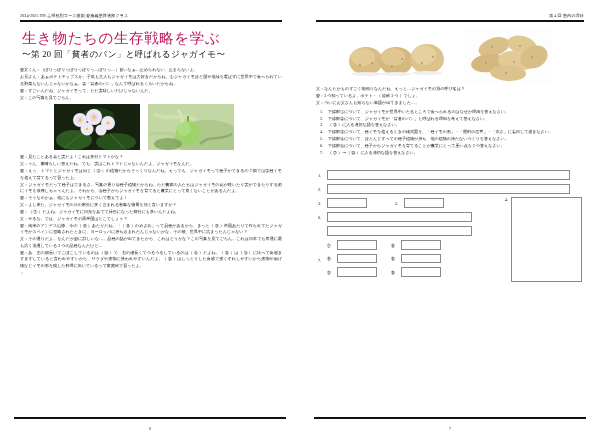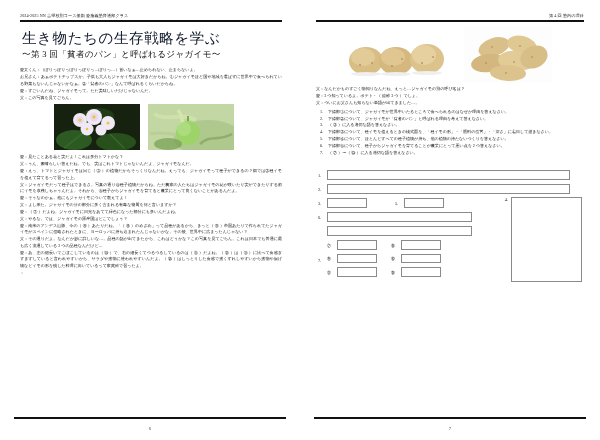--- a/index.html
+++ b/index.html
@@ -38,21 +38,21 @@
     border-top: 1.4px solid #111;
     border-bottom: 0.5px solid #111;
     height: 2.2px;
     margin-bottom: 5px;
   }
 
   
   .title {
     font-size: 14.5px;
     line-height: 1.25;
-    color: #0f172a;
+    color: #be185d;
     margin: 7px 0 2px 2px;
     letter-spacing: 0.6px;
     font-weight: normal;
   }
   .subtitle {
     font-size: 8.6px;
     color: #111;
     margin: 0 0 6px 2px;
     letter-spacing: 0.3px;
   }
@@ -157,21 +157,21 @@
 <body>
 
 <div class="spread">
 
   <div class="page page-left">
 
     <div class="hdr-line">2024-2025 NN 志望校別コース後期 慶應義塾普通部クラス</div>
     <div class="rule-double"></div>
 
     <h1 class="title">生き物たちの生存戦略を学ぶ</h1>
-    <div class="subtitle">〜第 3 回「貧者のパン」と呼ばれるジャガイモ〜</div>
+    <div class="subtitle">〜第 20 回「貧者のパン」と呼ばれるジャガイモ〜</div>
 
     <div class="dialogue">
       <div class="line">
         <span>慶太くん</span>：<span>（ぽりっぽりっぽりっぽりっ…ぽりっ…）旨いなぁ…止められない、止まらないよ。</span>
       </div>
       <div class="line">
         <span>お兄さん</span>：<span>あぁポテトチップスか。子供も大人もジャガイモは大好きだからね。①ジャガイモほど国や地域を選ばずに世界中で食べられている野菜もないんじゃないかなぁ。②「貧者のパン」なんて呼ばれるくらいだからね。</span>
       </div>
       <div class="line">
         <span>慶</span>：<span>すごいんだね、ジャガイモって。ただ美味しいだけじゃないんだ。</span>

